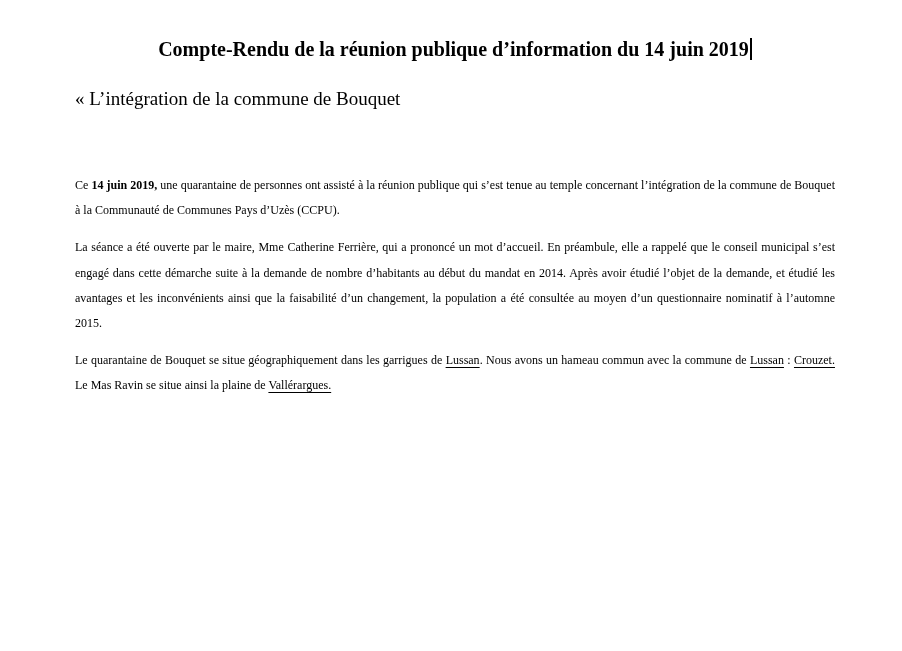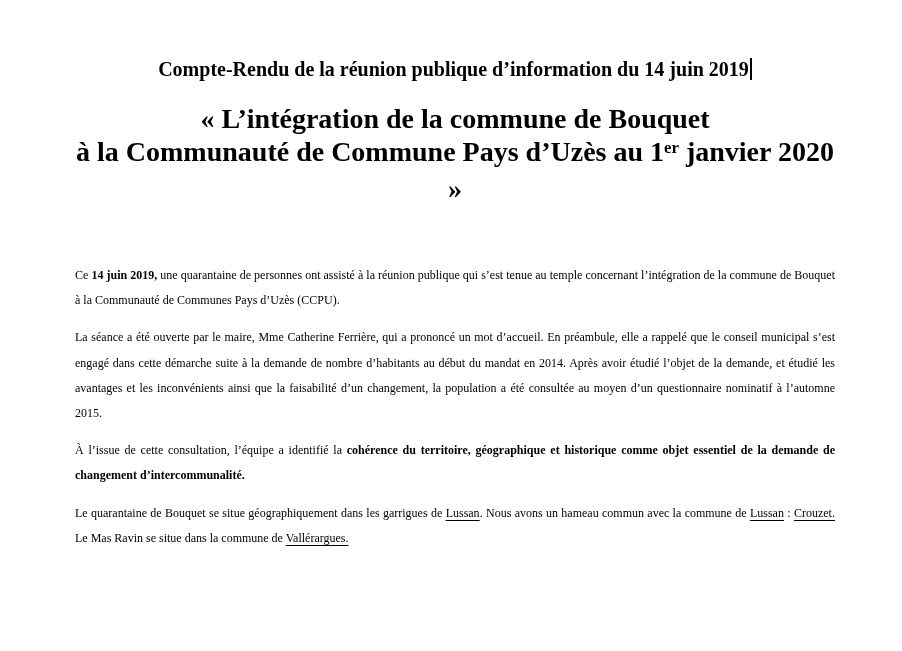--- a/index.html
+++ b/index.html
@@ -6,38 +6,37 @@
     margin: 0;
     padding: 0;
     background: #ffffff;
   }
   .page {
     position: relative;
     width: 902px;
     height: 651px;
     background: #ffffff;
     box-sizing: border-box;
-    padding: 56px 67px 0 75px;
+    padding: 36px 67px 0 75px;
     font-family: "Liberation Serif", "DejaVu Serif", serif;
     color: #000000;
     overflow: hidden;
   }
   .doc-title {
     font-size: 20px;
     line-height: 26px;
     font-weight: bold;
     text-align: center;
     margin: 0 0 20px 0;
     white-space: nowrap;
   }
   .doc-subtitle {
-    font-size: 28px;
+    font-size: 19px;
     line-height: 33px;
-    font-weight: bold;
-    text-align: center;
+    font-weight: normal;
     margin: 0 0 58px 0;
   }
   .doc-subtitle .line { display: block; }
   .sup {
     font-size: 60%;
     position: relative;
     top: -0.5em;
   }
   .body-p {
     font-size: 12px;
@@ -65,25 +64,23 @@
 </style>
 </head>
 <body>
 
 <div class="page">
 
   <h1 class="doc-title"><span>Compte-Rendu de la réunion publique d’information du 14 juin 2019</span><span class="caret"></span></h1>
 
   <h2 class="doc-subtitle">
     <span class="line">« L’intégration de la commune de Bouquet</span>
-    <span class="line"><span>à la Communauté de Commune Pays d’Uzès au 1</span><span class="sup">er</span><span> janvier 2020 »</span></span>
   </h2>
 
   <p class="body-p"><span>Ce </span><span class="b">14 juin 2019,</span><span> une quarantaine de personnes ont assisté à la réunion publique qui s’est tenue au temple concernant l’intégration de la commune de Bouquet à la Communauté de Communes Pays d’Uzès (CCPU).</span></p>
 
   <p class="body-p"><span>La séance a été ouverte par le maire, Mme Catherine Ferrière, qui a prononcé un mot d’accueil. En préambule, elle a rappelé que le conseil municipal s’est engagé dans cette démarche suite à la demande de nombre d’habitants au début du mandat en 2014. Après avoir étudié l’objet de la demande, et étudié les avantages et les inconvénients ainsi que la faisabilité d’un changement, la population a été consultée au moyen d’un questionnaire nominatif à l’automne 2015.</span></p>
 
-  <p class="body-p"><span>À l’issue de cette consultation, l’équipe a identifié la </span><span class="b">cohérence du territoire, géographique et historique comme objet essentiel de la demande de changement d’intercommunalité.</span></p>
 
 
-  <p class="body-p"><span>Le quarantaine de Bouquet se situe géographiquement dans les garrigues de </span><span class="misspell">Lussan</span><span>.  Nous avons un hameau commun avec la commune de </span><span class="misspell">Lussan</span><span> : </span><span class="misspell">Crouzet.</span><span> Le Mas Ravin se situe dans la commune de </span><span class="misspell">Vallérargues.</span></p>
+  <p class="body-p"><span>Le quarantaine de Bouquet se situe géographiquement dans les garrigues de </span><span class="misspell">Lussan</span><span>.  Nous avons un hameau commun avec la commune de </span><span class="misspell">Lussan</span><span> : </span><span class="misspell">Crouzet.</span><span> Le Mas Ravin se situe ainsi la plaine de </span><span class="misspell">Vallérargues.</span></p>
 
 </div>
 
 </body></html>

